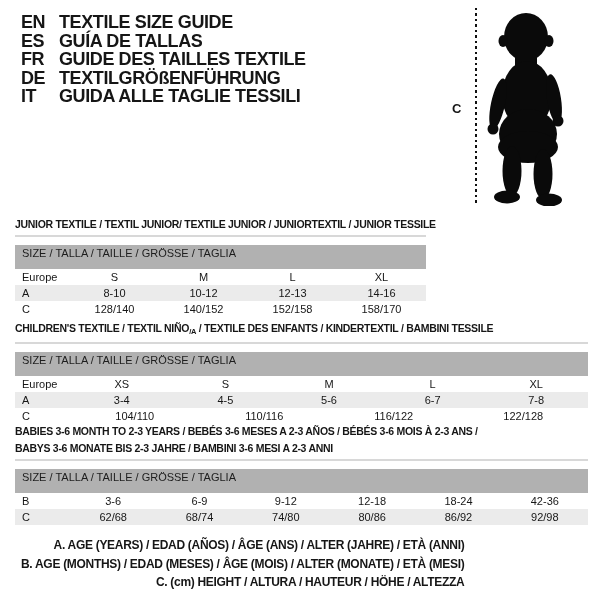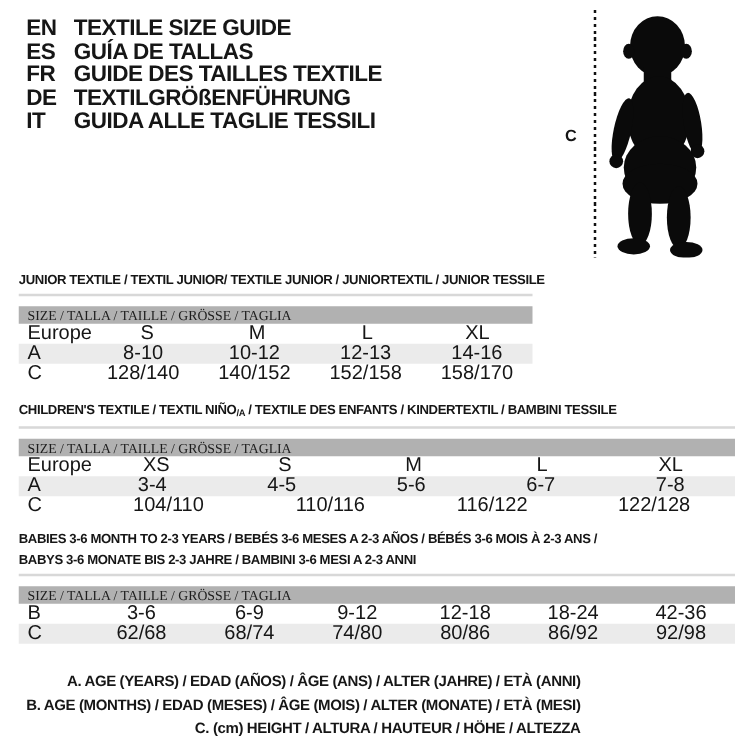--- a/index.html
+++ b/index.html
@@ -21,23 +21,23 @@
   .toddler-svg{position:absolute;left:482px;top:10px;}
   
   .tblock{position:absolute;left:15px;}
   .tb1{top:216px;width:411px;}
   .tb2{top:320px;width:573px;}
   .tb3{top:423px;width:573px;}
   .tbl-title{margin:0;font-size:10.5px;font-weight:700;letter-spacing:-0.3px;
     line-height:17px;white-space:nowrap;}
   .tbl-title .sub{font-size:7.5px;vertical-align:-2px;}
   .tbl{margin-top:2px;border-top:2px solid var(--rule,#d8d8d8);padding-top:8px;}
-  .band{height:14px;line-height:16px;background:var(--band,#b1b1b1);
-    padding-left:7px;font-size:11px;color:#1d1d1d;font-family:Liberation Serif, serif;}
-  .row{display:flex;height:16px;line-height:16px;font-size:16px;}
+  .band{height:24px;line-height:16px;background:var(--band,#b1b1b1);
+    padding-left:7px;font-size:11px;color:#1d1d1d;}
+  .row{display:flex;height:16px;line-height:16px;font-size:11px;}
   .row.alt{background:var(--alt,#ebebeb);}
   .cell-label{flex:0 0 48px;padding-left:7px;}
   .cell{flex:1;text-align:center;}
   
   .notes{position:absolute;left:21px;top:536px;font-weight:700;font-size:12px;
     line-height:18.5px;letter-spacing:-0.3px;white-space:nowrap;text-align:right;}
 </style>
 </head>
 <body style="--band: #b1b1b1; --alt: #ebebeb; --rule: #d8d8d8; color: rgb(22, 22, 22);">
 

